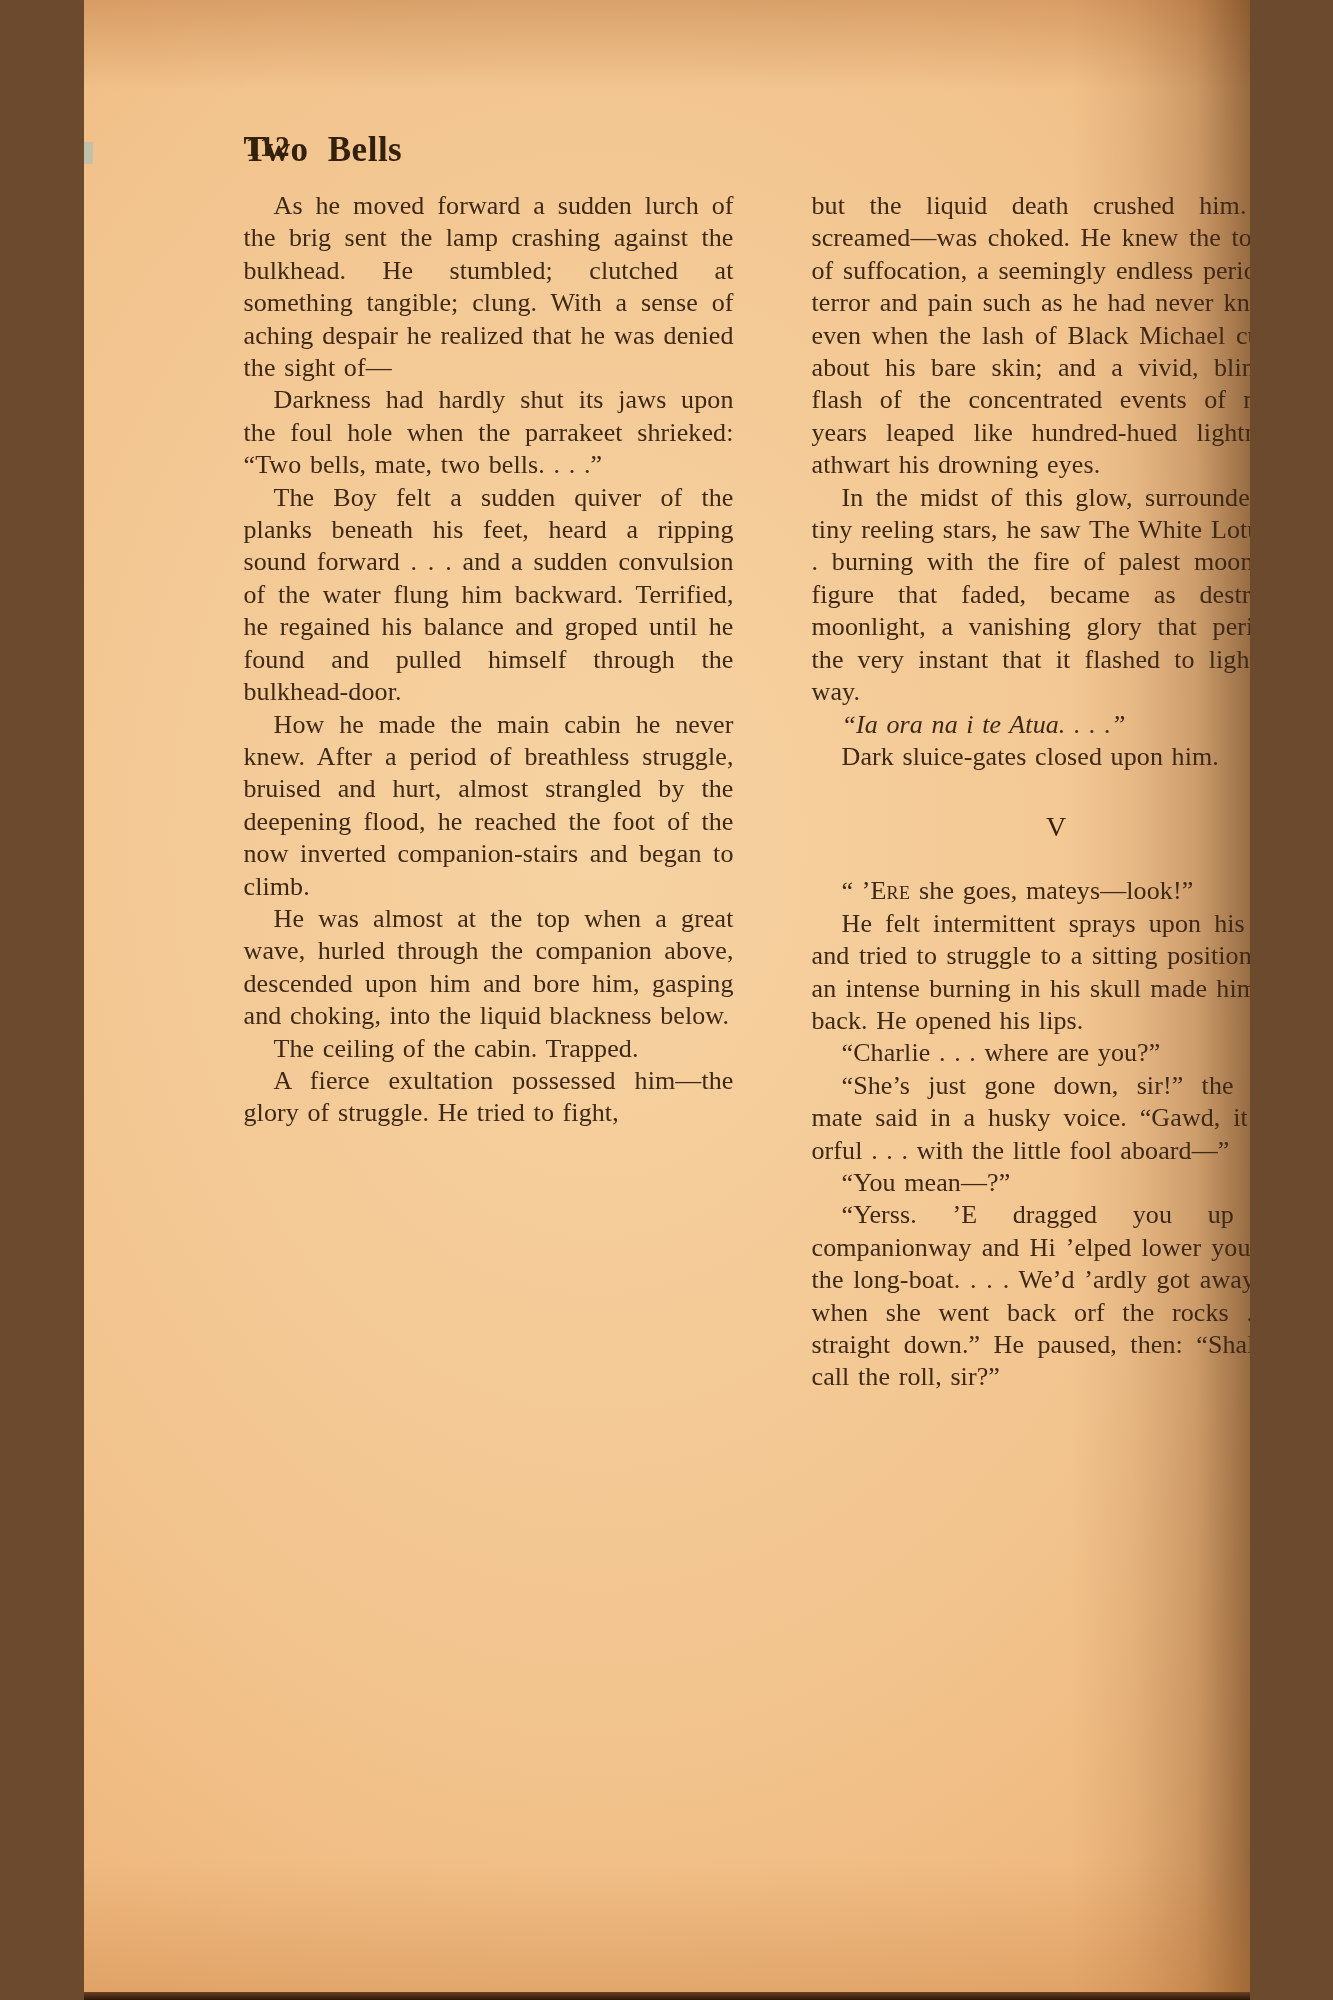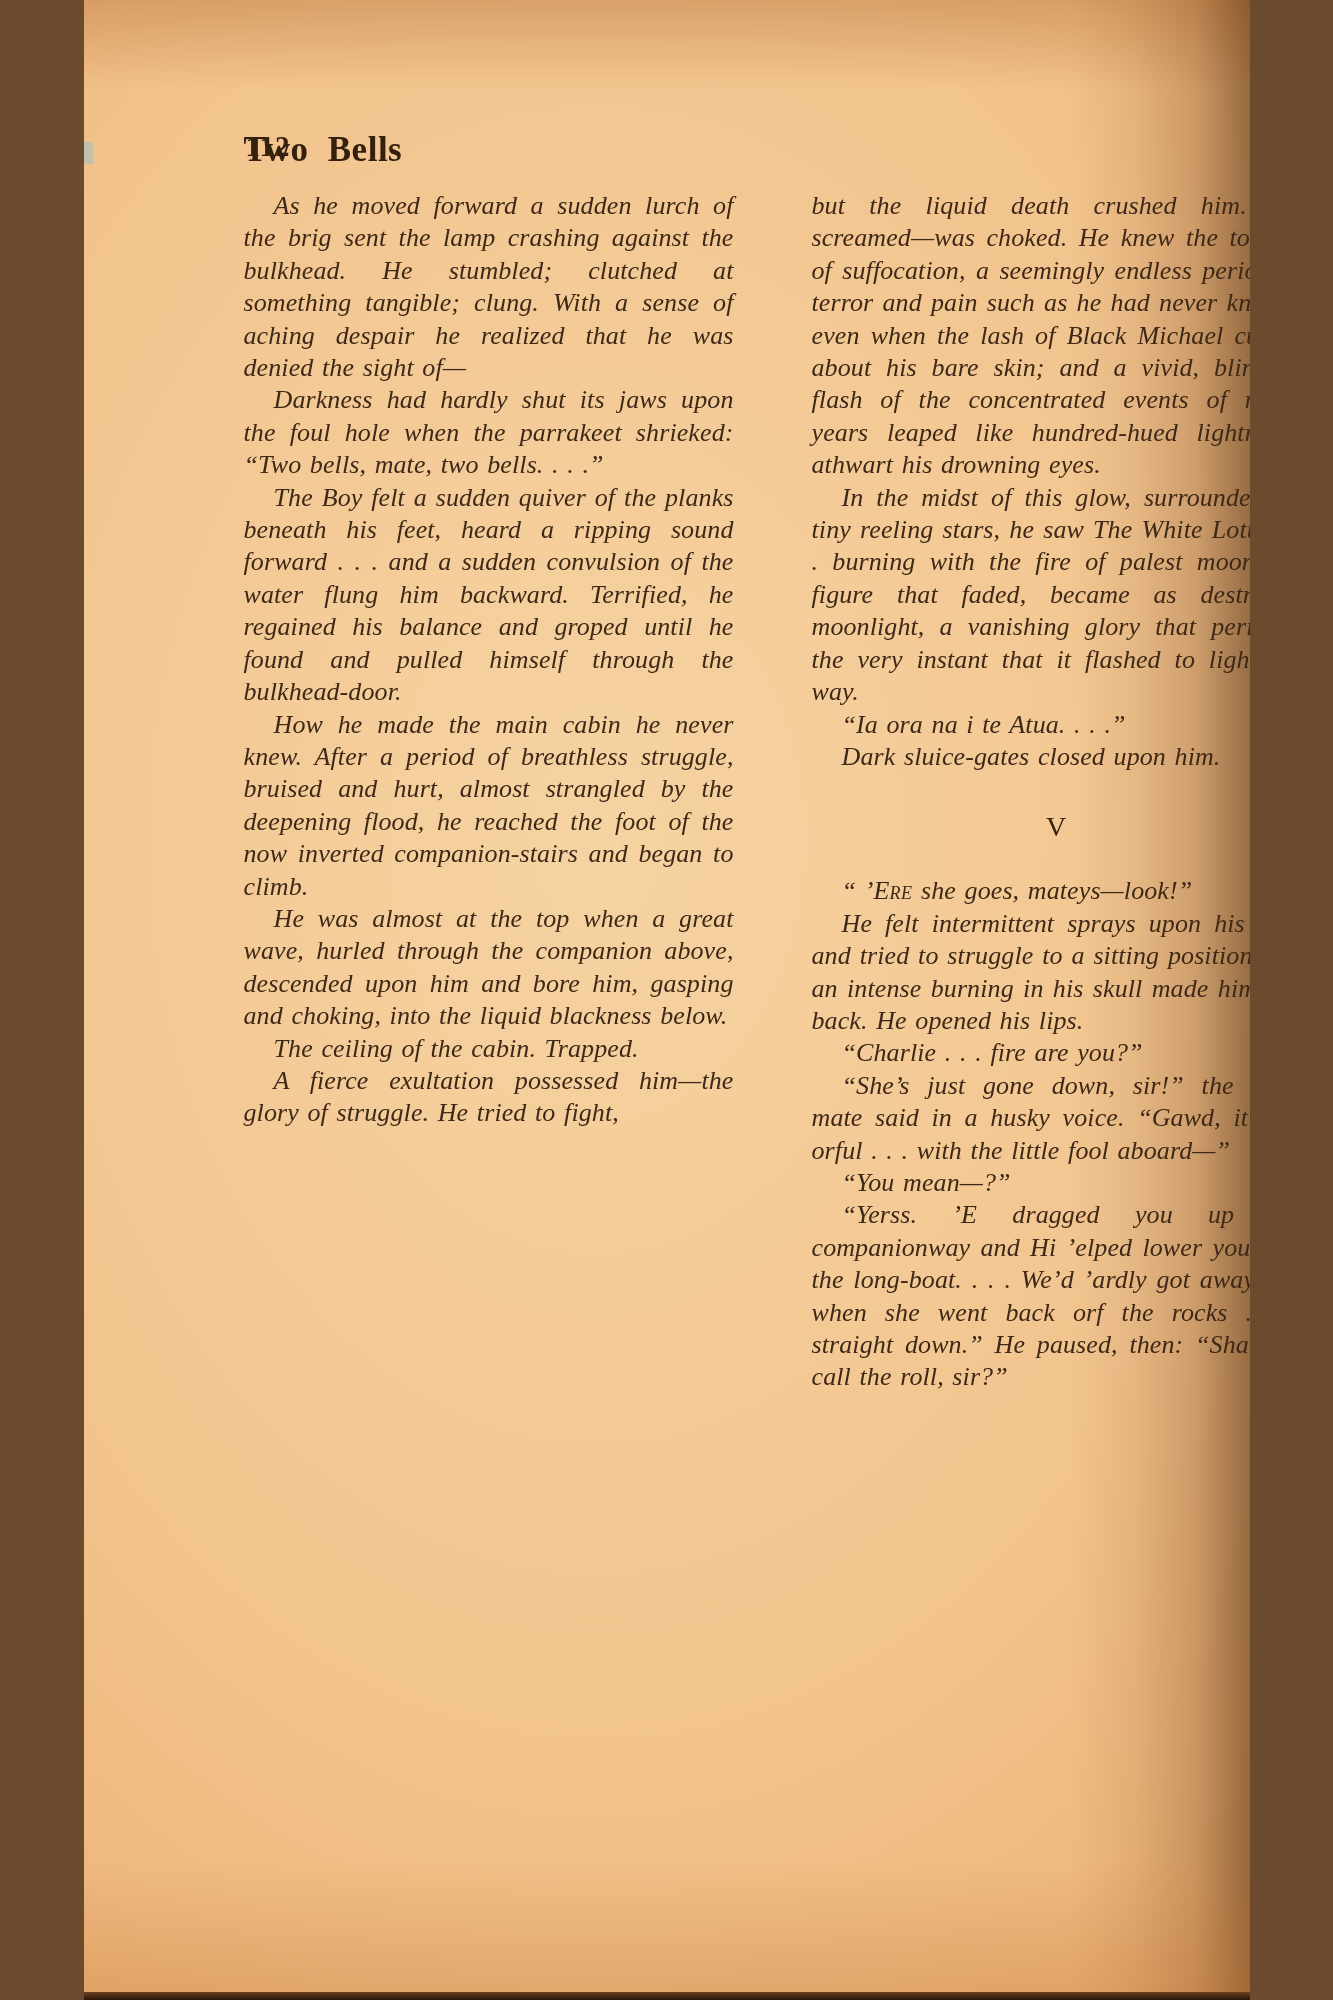--- a/index.html
+++ b/index.html
@@ -77,21 +77,20 @@
   .col { flex:0 0 490px; width:490px; }
 
   .para {
     margin:0;
     font-size:26px;
     line-height:32.4px;
     text-align:justify;
     text-indent:30px;
     word-spacing:2px;
     letter-spacing:0.1px;
-    font-style:italic;
   }
   .para.no-indent { text-indent:0; }
   .para.italic { font-style:italic; }
 
   .section-heading {
     text-align:center;
     font-size:28px;
     letter-spacing:1px;
     margin:38px 0 32px 0;
     color:#38220e;
@@ -124,20 +123,20 @@
           <p class="para">A fierce exultation possessed him—the glory of struggle. He tried to fight,</p>
         </div>
       <div class="col">
           <p class="para no-indent">but the liquid death crushed him. He screamed—was choked. He knew the torture of suffocation, a seemingly endless period of terror and pain such as he had never known, even when the lash of Black Michael curled about his bare skin; and a vivid, blinding flash of the concentrated events of many years leaped like hundred-hued lightnings athwart his drowning eyes.</p>
           <p class="para">In the midst of this glow, surrounded by tiny reeling stars, he saw The White Lotus . . . burning with the fire of palest moons—a figure that faded, became as destroyed moonlight, a vanishing glory that perished the very instant that it flashed to light his way.</p>
           <p class="para italic">“Ia ora na i te Atua. . . .”</p>
           <p class="para">Dark sluice-gates closed upon him.</p>
           <div class="section-heading">V</div>
           <p class="para"><span>“ ’E</span><span class="smallcaps">re</span><span> she goes, mateys—look!”</span></p>
           <p class="para">He felt intermittent sprays upon his face and tried to struggle to a sitting position, but an intense burning in his skull made him fall back. He opened his lips.</p>
-          <p class="para">“Charlie . . . fire are you?”</p>
+          <p class="para">“Charlie . . . where are you?”</p>
           <p class="para">“She’s just gone down, sir!” the third mate said in a husky voice. “Gawd, it was orful . . . with the little fool aboard—”</p>
           <p class="para">“You mean—?”</p>
           <p class="para">“Yerss. ’E dragged you up the companionway and Hi ’elped lower you into the long-boat. . . . We’d ’ardly got away, sir, when she went back orf the rocks . . . straight down.” He paused, then: “Shall Hi call the roll, sir?”</p>
         </div>
     </div>
   </div>
 </div>
 
 </body></html>

